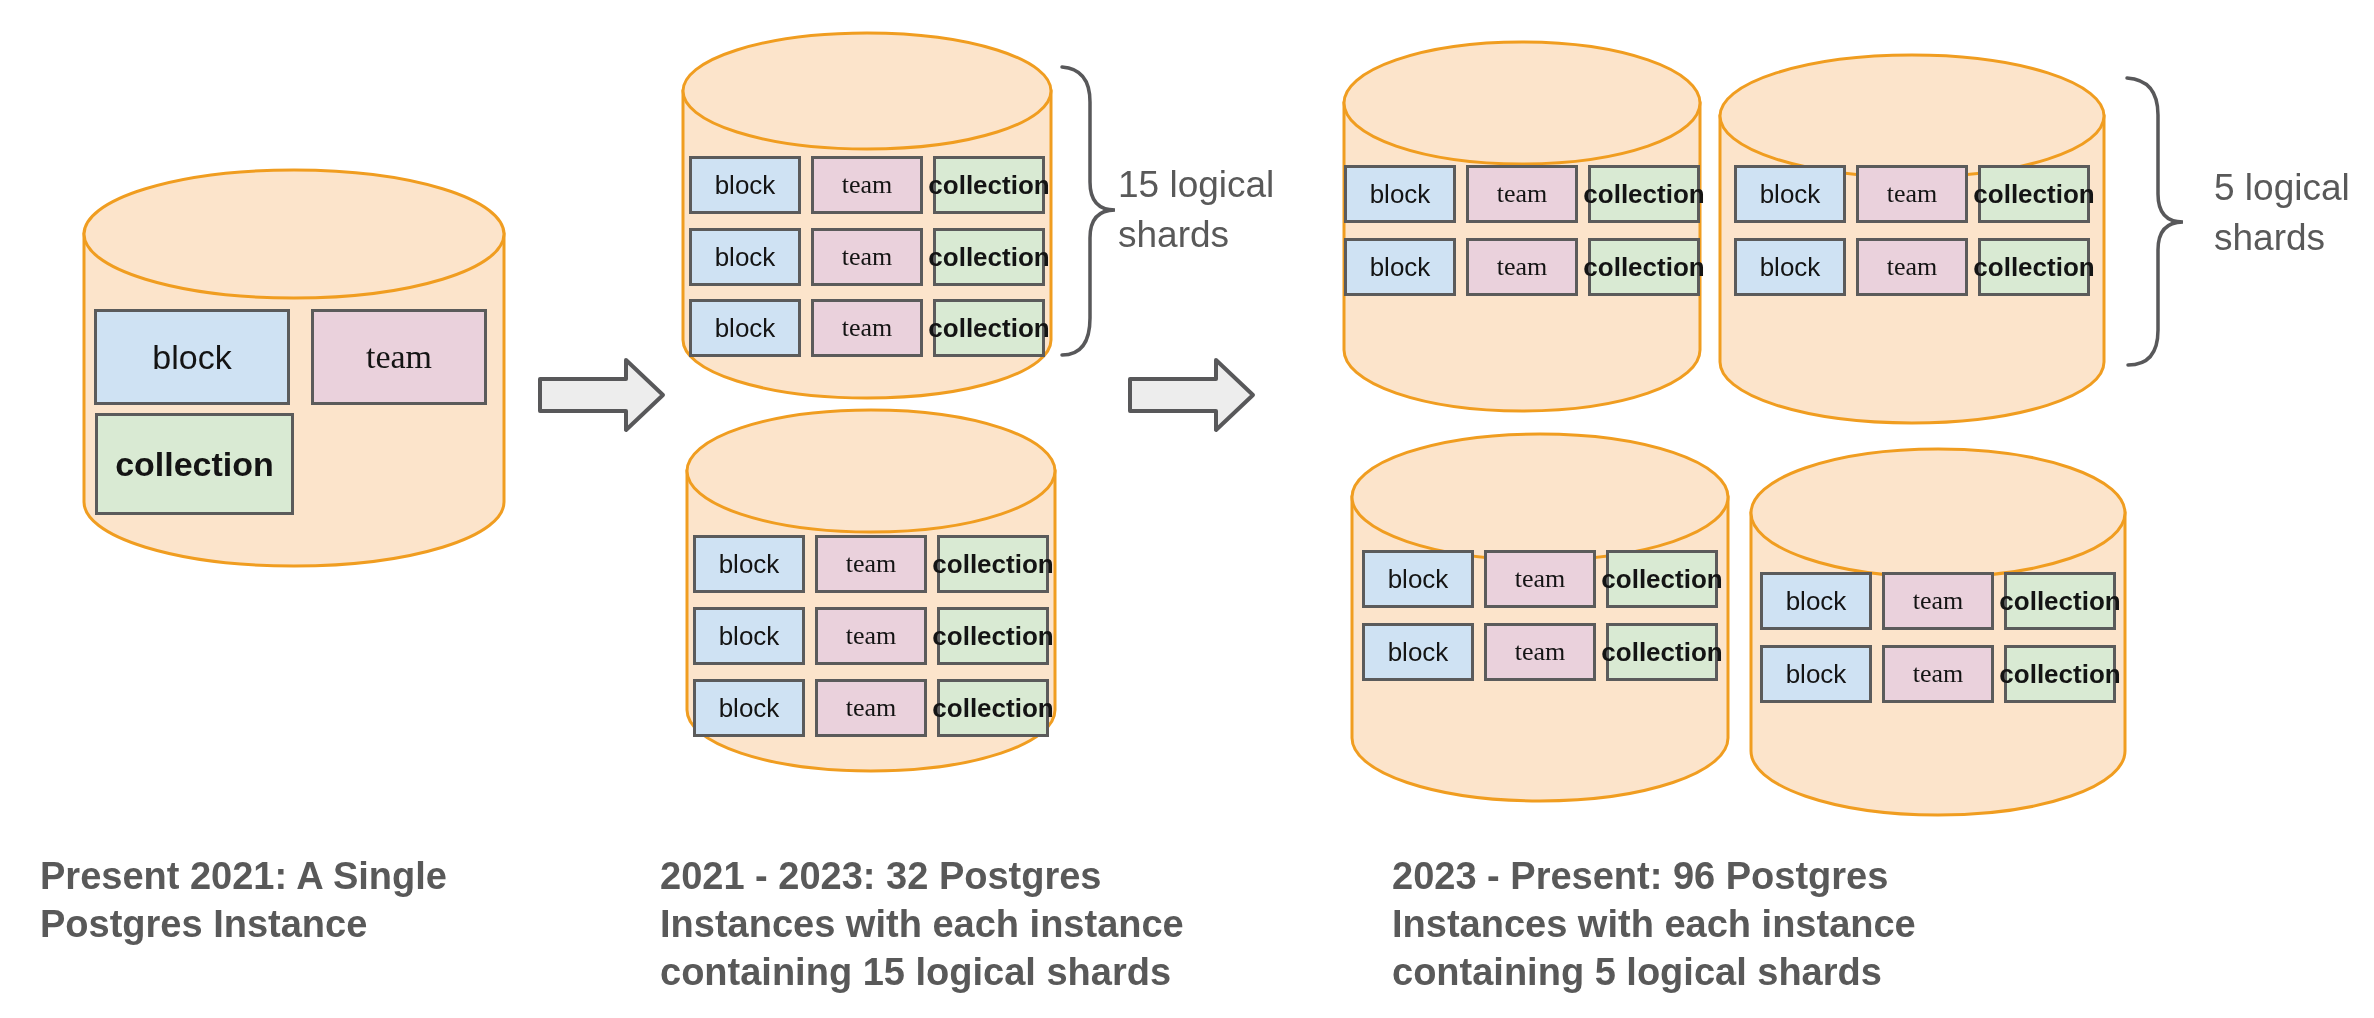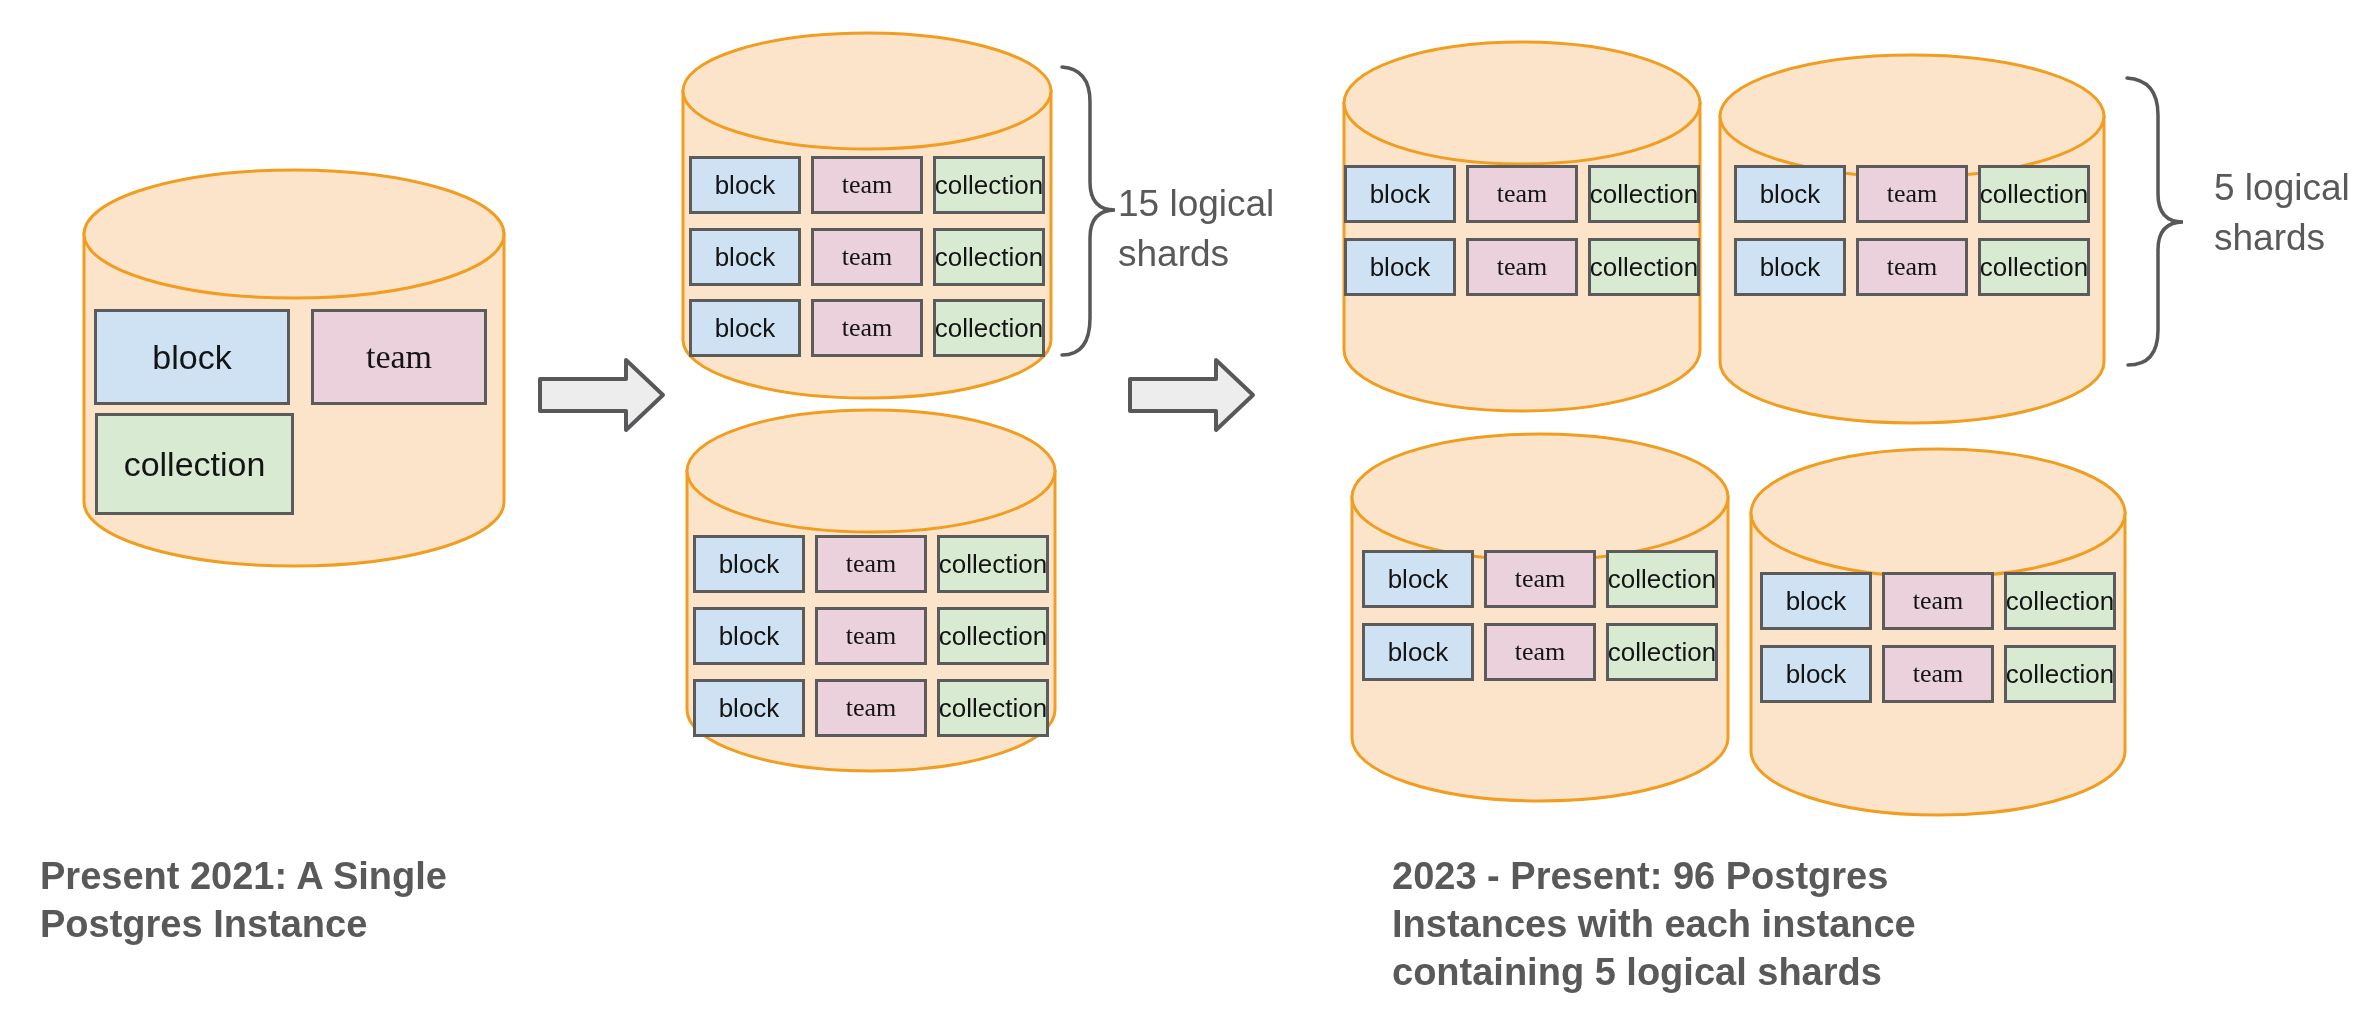--- a/index.html
+++ b/index.html
@@ -16,21 +16,21 @@
   }
   .tbox{
     position:absolute;display:flex;align-items:center;justify-content:center;
     box-sizing:border-box;border:3px solid var(--box-stroke,#5B5B5B);
     color:var(--box-text,#141414);white-space:nowrap;
   }
   .big .tbox{font-size:34px;}
   .small .tbox{font-size:26px;}
   .t-block{background:var(--block-fill,#CFE2F3);}
   .t-team{background:var(--team-fill,#EAD1DC);font-family:Liberation Serif, serif;}
-  .t-collection{background:var(--collection-fill,#D9EAD3);}
+  .t-collection{background:var(--collection-fill,#D9EAD3);font-weight:bold;}
   .arrow{position:absolute;overflow:visible;}
   .arrow path{
     fill:var(--arrow-fill,#EDEDED);
     stroke:var(--arrow-stroke,#58585A);
     stroke-width:4;stroke-linejoin:round;
   }
   .brace{position:absolute;overflow:visible;}
   .brace path{
     fill:none;stroke:var(--brace-stroke,#58585A);
     stroke-width:3.5;stroke-linecap:round;
@@ -146,19 +146,20 @@
     <path d="M4 24 H90 V5 L127 40 L90 75 V56 H4 Z"></path>
   </svg>
 
   <svg class="brace" style="left:1053px;top:60px" width="75" height="310">
     <path d="M9 7 Q37 9 37 42 L37 122 Q37 150 62 150 Q37 150 37 178 L37 258 Q37 295 9 295"></path>
   </svg>
   <svg class="brace" style="left:2118px;top:70px" width="75" height="310">
     <path d="M9 8 Q40 10 40 45 L40 124 Q40 152 65 152 Q40 152 40 180 L40 260 Q40 295 10 295"></path>
   </svg>
 
-  <div class="shard-label" style="left:1118px;top:179px;width:195px">15 logical shards</div>
+  <div class="shard-label" style="left:1118px;top:160px;width:195px">15 logical shards</div>
   <div class="shard-label" style="left:2214px;top:163px;width:175px">5 logical shards</div>
 
   <div class="caption" style="left:40px;top:852px;width:480px">Present 2021: A Single Postgres Instance</div>
+  <div class="caption" style="left:660px;top:852px;width:600px">2021 - 2023: 32 Postgres Instances with each instance containing 15 logical shards</div>
   <div class="caption" style="left:1392px;top:852px;width:610px">2023 - Present: 96 Postgres Instances with each instance containing 5 logical shards</div>
 
 </div>
 
 </body></html>

